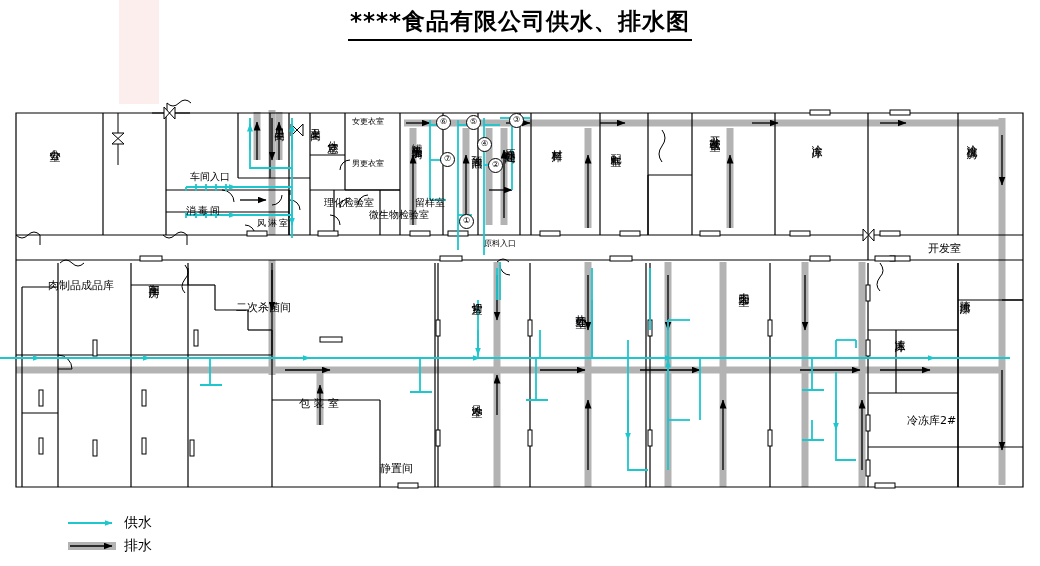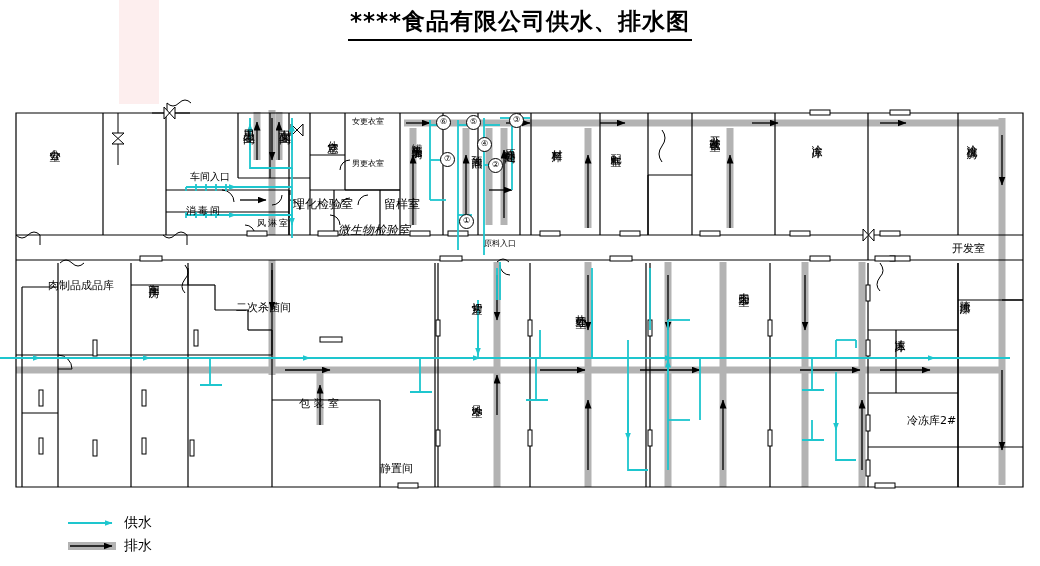--- a/index.html
+++ b/index.html
@@ -10,21 +10,21 @@
 
   .ttl{position:absolute;left:0;top:6px;width:1040px;text-align:center;
        font-size:23px;font-weight:bold;letter-spacing:1px;}
   .ttl span{border-bottom:2px solid #000;padding:0 2px 2px 2px;display:inline-block;}
 
   .lbl{position:absolute;font-size:11px;line-height:1.08;color:#000;
        white-space:pre;pointer-events:none;}
   .vert{writing-mode:vertical-rl;text-orientation:upright;letter-spacing:1px;}
   .ctr{text-align:center;}
   .sm{font-size:8px;line-height:1.05;}
-  .xs{font-size:12px;line-height:1.0;}
+  .xs{font-size:10px;line-height:1.0;margin-left:31px;}
   .num{position:absolute;width:13px;height:13px;border:1px solid #000;
        border-radius:50%;font-size:8px;line-height:12px;text-align:center;
        background:#fff;color:#000;}
   .legtxt{position:absolute;font-size:14px;}
   .wm{position:absolute;left:119px;top:0px;width:40px;height:104px;
       background:#fdeeee;}
 </style>
 </head>
 <body>
 
@@ -351,34 +351,34 @@
   <div class="lbl" style="left:186px;top:206px;font-size:10px;letter-spacing:2px;">消毒间</div>
   <div class="lbl" style="left:237px;top:219px;font-size:9px;letter-spacing:2px;margin-left:20px;">风淋室</div>
   <div class="lbl vert xs" style="left:243px;top:120px;">男卫生间</div>
   <div class="lbl vert xs" style="left:279px;top:120px;">女卫生间</div>
 
   <div class="lbl vert ctr" style="left:326px;top:132px;">休息室</div>
   <div class="lbl sm" style="left:352px;top:118px;">女更衣室</div>
   <div class="lbl sm" style="left:352px;top:160px;">男更衣室</div>
 
   <div class="lbl xs ctr" style="left:293px;top:198px;width:16px;">理化检验室</div>
-  <div class="lbl xs" style="left:338px;top:224px;font-style:italic;">微生物检验室</div>
+  <div class="lbl xs" style="left:338px;top:210px;">微生物检验室</div>
   <div class="lbl xs ctr" style="left:384px;top:198px;width:14px;">留样室</div>
 
   <div class="lbl vert" style="left:410px;top:135px;">罐头搭加工间</div>
   <div class="lbl vert" style="left:470px;top:147px;">预煮间</div>
   <div class="lbl vert" style="left:503px;top:140px;">原料处理间</div>
   <div class="lbl sm" style="left:484px;top:240px;">原料入口</div>
 
   <div class="lbl vert" style="left:550px;top:140px;">材料库</div>
   <div class="lbl vert" style="left:609px;top:145px;">配料室</div>
   <div class="lbl vert" style="left:708px;top:128px;">开发试验室</div>
   <div class="lbl vert" style="left:810px;top:136px;">冷冻库</div>
   <div class="lbl vert" style="left:965px;top:136px;">冷冻机房</div>
-  <div class="lbl" style="left:928px;top:243px;margin-left:24px;">开发室</div>
+  <div class="lbl" style="left:928px;top:243px;">开发室</div>
 
   <div class="lbl" style="left:28px;top:280px;padding-left:20px;">肉制品成品库</div>
   <div class="lbl vert" style="left:147px;top:275px;">车间库房</div>
   <div class="lbl" style="left:236px;top:302px;">二次杀菌间</div>
   <div class="lbl" style="left:272px;top:398px;margin-left:27px;">包 装 室</div>
   <div class="lbl" style="left:380px;top:463px;">静置间</div>
   <div class="lbl vert" style="left:470px;top:293px;">切片室</div>
   <div class="lbl vert" style="left:470px;top:396px;">风冷室</div>
   <div class="lbl vert" style="left:574px;top:306px;">热处理室</div>
   <div class="lbl vert" style="left:737px;top:284px;">肉加工室</div>

